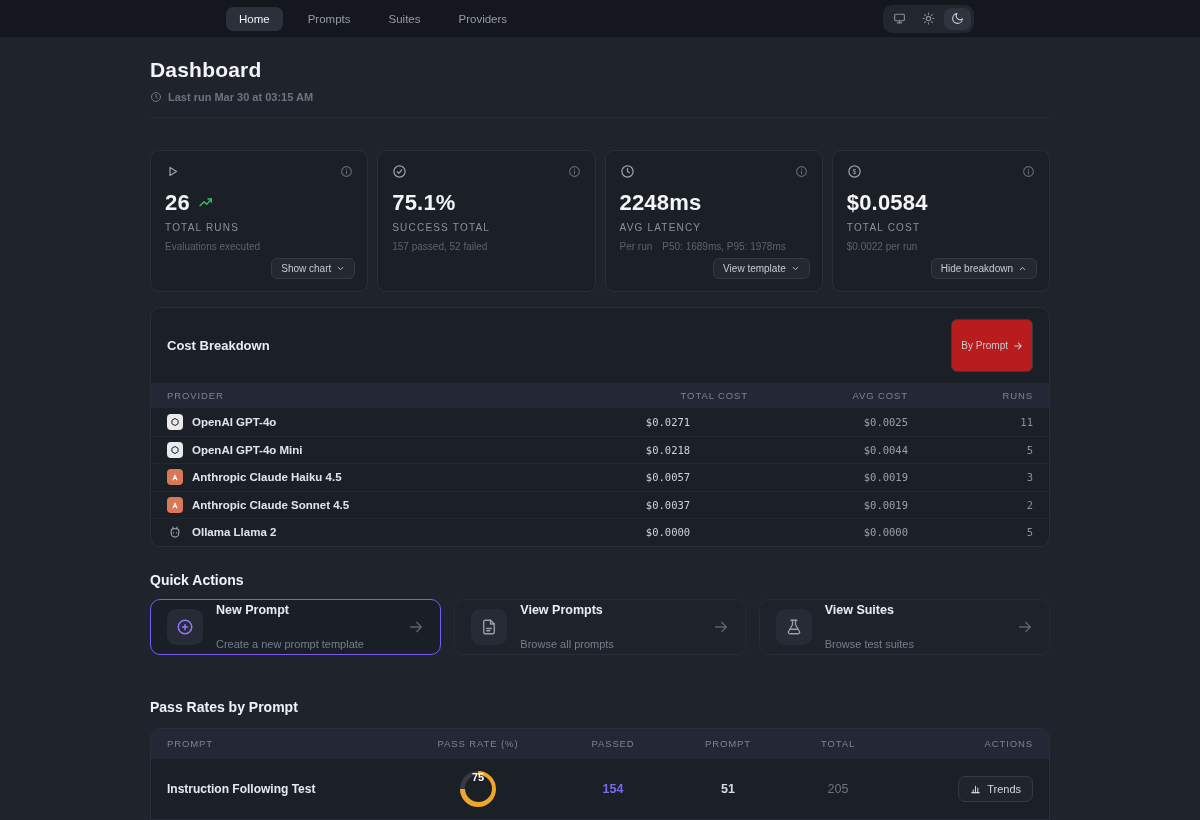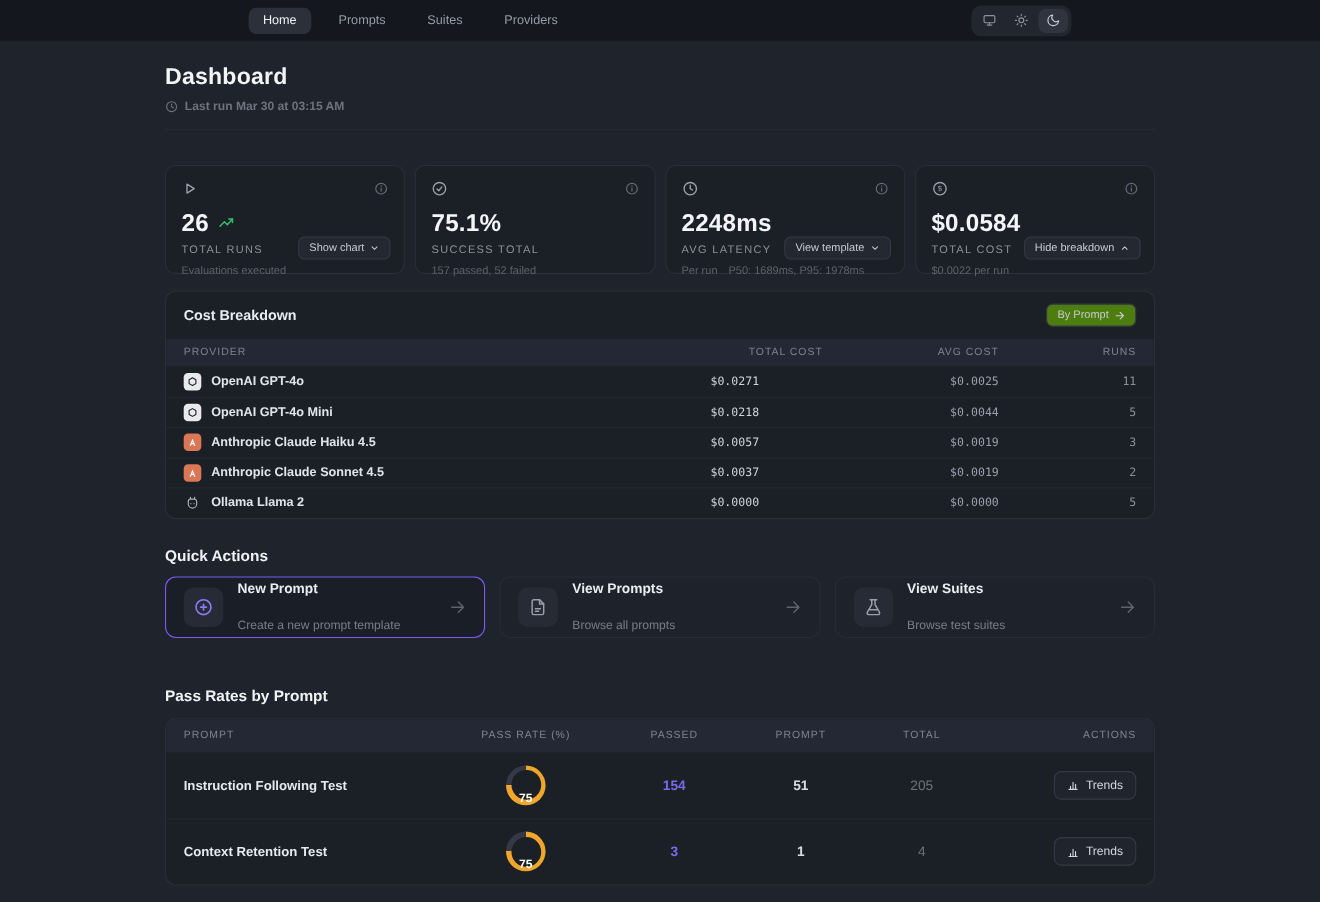--- a/index.html
+++ b/index.html
@@ -37,21 +37,21 @@
   
   .content { width:900px; margin:0 auto; }
 
   .page-head { padding-top:20px; padding-bottom:14px; border-bottom:1px solid #272b33; }
   .page-title { font-size:21px; font-weight:700; letter-spacing:0.2px; color:#f2f4f7; }
   .page-meta { display:flex; align-items:center; gap:6px; margin-top:9px; color:#6d747f; font-size:11px;font-weight:bold; }
 
   
   .stats { display:grid; grid-template-columns:repeat(4,1fr); gap:9px; margin-top:32px; }
   .stat-card {
-    position:relative; height:99px; background:#1b1f26; border:1px solid #2a2f39; border-radius:9px;
+    position:relative; height:142px; background:#1b1f26; border:1px solid #2a2f39; border-radius:9px;
     padding:13px 14px;
   }
   .stat-top { display:flex; justify-content:space-between; align-items:center; color:#9aa1ab; }
   .stat-top .info { color:#646b76; cursor:pointer; }
   .stat-value-row { display:flex; align-items:center; gap:8px; margin-top:11px; }
   .stat-value { font-size:22px; font-weight:600; color:#f3f5f8; letter-spacing:0.2px; }
   .stat-trend { color:#34c067; }
   .stat-label { margin-top:6px; font-size:10px; letter-spacing:1.2px; color:#8b919c; }
   .stat-sub { margin-top:8px; font-size:10px; color:#5c636d; }
   .stat-sub .gap { display:inline-block; width:10px; }
@@ -63,22 +63,22 @@
     font-family:"Liberation Sans", sans-serif;
   }
   .chev-up svg { transform:rotate(180deg); }
 
   
   .panel { margin-top:15px; border:1px solid #2a2f39; border-radius:10px; background:#1b1f26; overflow:hidden; }
   .panel-head { display:flex; align-items:center; justify-content:space-between; padding:11px 16px; }
   .panel-title { font-size:13px; font-weight:700; color:#e9ecf1; }
   .small-btn {
     display:flex; align-items:flex-end; gap:5px;
-    background:#4d7c0f; border:1px solid #343a45; border-radius:6px;
-    padding:4px 9px; font-size:10px; color:#c6cbd3; cursor:pointer;
+    background:#b91c1c; border:1px solid #343a45; border-radius:6px;
+    padding:20px 9px; font-size:10px; color:#c6cbd3; cursor:pointer;
     font-family:"Liberation Sans", sans-serif;
   }
   .thead { background:#232834; display:grid; align-items:center; padding:0 16px; height:25px; }
   .th { font-size:9.5px; letter-spacing:0.9px; color:#7d8591; }
   .cost-grid { grid-template-columns:1fr 160px 160px 125px; }
   .cost-row {
     display:grid; grid-template-columns:1fr 160px 160px 125px; align-items:center;
     padding:0 16px; height:27.5px; border-top:1px solid #242833;
   }
   .thead.cost-grid { border-top:none; }
@@ -121,21 +121,21 @@
   .pr-head { height:30px; }
   .pr-row {
     display:grid; grid-template-columns:1fr 150px 120px 110px 110px 140px; align-items:center;
     padding:0 16px; height:60px; border-top:1px solid #242833;
   }
   .t-center { text-align:center; }
   .pr-name { font-size:12px; font-weight:700; color:#e6eaef; }
   .ring-wrap { display:flex; justify-content:center; }
   .ring {
     width:36px; height:36px; border-radius:50%; position:relative;
-    display:flex; align-items:flex-end; justify-content:center;
+    display:flex; align-items:flex-start; justify-content:center;
   }
   .ring::before { content:""; position:absolute; inset:4.5px; border-radius:50%; background:#1b1f26; }
   .ring span { position:relative; font-size:11px; font-weight:700; color:#fff; }
   .passed { color:#7b68ee; font-size:12.5px; font-weight:700; }
   .failed { color:#d8dce2; font-size:12.5px; font-weight:600; }
   .total { color:#6e747f; font-size:12.5px; }
   .actions-cell { display:flex; justify-content:flex-end; }
   .trends-btn {
     display:flex; align-items:center; gap:6px;
     background:#20242d; border:1px solid #343a45; border-radius:7px;

